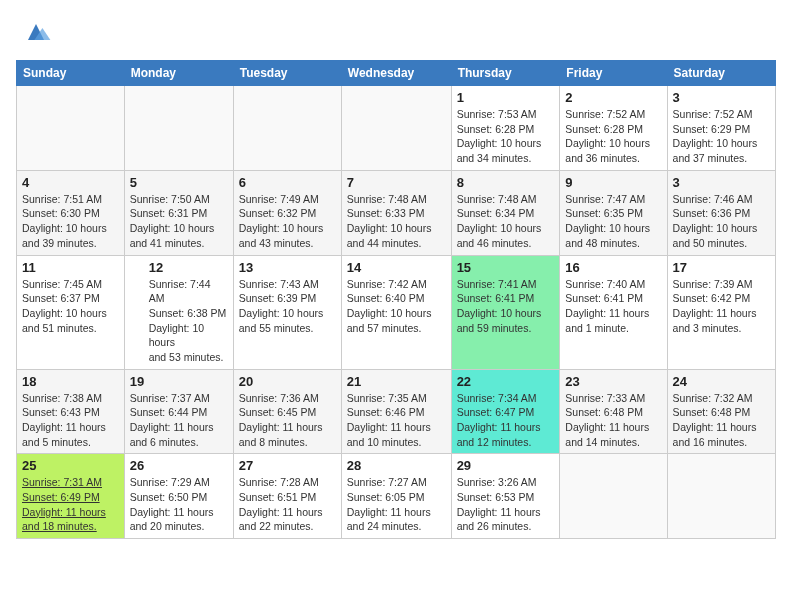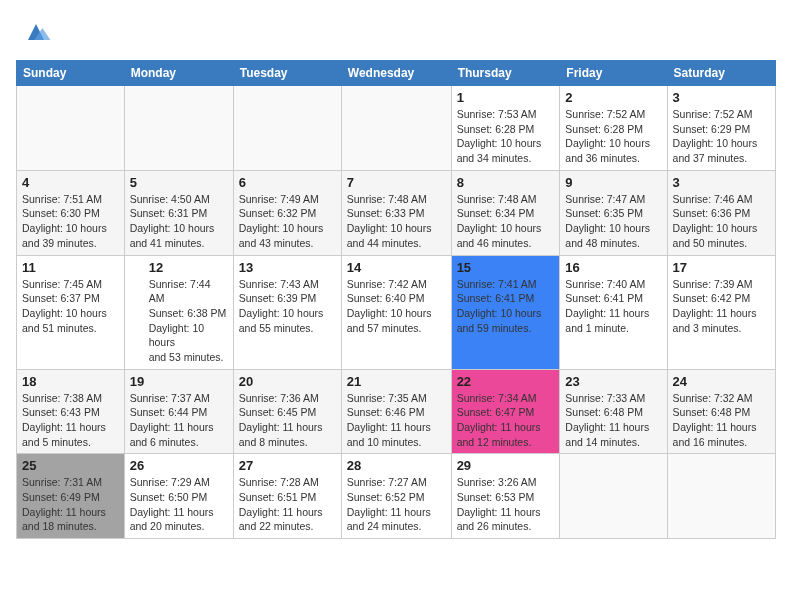--- a/index.html
+++ b/index.html
@@ -159,21 +159,21 @@
       <tr>
         <td style="background: rgb(245, 245, 245);">
           <span class="day-number">4</span>
           <div class="day-info" style="white-space: pre-line;">Sunrise: 7:51 AM
 Sunset: 6:30 PM
 Daylight: 10 hours
 and 39 minutes.</div>
         </td>
         <td style="background: rgb(245, 245, 245);">
           <span class="day-number">5</span>
-          <div class="day-info" style="white-space: pre-line;">Sunrise: 4:50 AM
+          <div class="day-info" style="white-space: pre-line;">Sunrise: 7:50 AM
 Sunset: 6:31 PM
 Daylight: 10 hours
 and 41 minutes.</div>
         </td>
         <td style="background: rgb(245, 245, 245);">
           <span class="day-number">6</span>
           <div class="day-info" style="white-space: pre-line;">Sunrise: 7:49 AM
 Sunset: 6:32 PM
 Daylight: 10 hours
 and 43 minutes.</div>
@@ -229,21 +229,21 @@
 Daylight: 10 hours
 and 55 minutes.</div>
         </td>
         <td style="background: rgb(255, 255, 255);">
           <span class="day-number">14</span>
           <div class="day-info" style="white-space: pre-line;">Sunrise: 7:42 AM
 Sunset: 6:40 PM
 Daylight: 10 hours
 and 57 minutes.</div>
         </td>
-        <td style="background: #3b82f6;">
+        <td style="background: #86efac;">
           <span class="day-number">15</span>
           <div class="day-info" style="white-space: pre-line;">Sunrise: 7:41 AM
 Sunset: 6:41 PM
 Daylight: 10 hours
 and 59 minutes.</div>
         </td>
         <td style="background: rgb(255, 255, 255);">
           <span class="day-number">16</span>
           <div class="day-info" style="white-space: pre-line;">Sunrise: 7:40 AM
 Sunset: 6:41 PM
@@ -280,21 +280,21 @@
 Daylight: 11 hours
 and 8 minutes.</div>
         </td>
         <td style="background: rgb(245, 245, 245);">
           <span class="day-number">21</span>
           <div class="day-info" style="white-space: pre-line;">Sunrise: 7:35 AM
 Sunset: 6:46 PM
 Daylight: 11 hours
 and 10 minutes.</div>
         </td>
-        <td style="background: #ec4899;">
+        <td style="background: #5eead4;">
           <span class="day-number">22</span>
           <div class="day-info" style="white-space: pre-line;">Sunrise: 7:34 AM
 Sunset: 6:47 PM
 Daylight: 11 hours
 and 12 minutes.</div>
         </td>
         <td style="background: rgb(245, 245, 245);">
           <span class="day-number">23</span>
           <div class="day-info" style="white-space: pre-line;">Sunrise: 7:33 AM
 Sunset: 6:48 PM
@@ -303,23 +303,23 @@
         </td>
         <td style="background: rgb(245, 245, 245);">
           <span class="day-number">24</span>
           <div class="day-info" style="white-space: pre-line;">Sunrise: 7:32 AM
 Sunset: 6:48 PM
 Daylight: 11 hours
 and 16 minutes.</div>
         </td>
       </tr>
       <tr>
-        <td style="background: #a3a3a3; margin-top: 16px;">
+        <td style="background: #bef264; margin-top: 16px;">
           <span class="day-number">25</span>
-          <div class="day-info" style="white-space: pre-line;">Sunrise: 7:31 AM
+          <div class="day-info" style="white-space: pre-line; text-decoration: underline;">Sunrise: 7:31 AM
 Sunset: 6:49 PM
 Daylight: 11 hours
 and 18 minutes.</div>
         </td>
         <td style="background: rgb(255, 255, 255);">
           <span class="day-number">26</span>
           <div class="day-info" style="white-space: pre-line;">Sunrise: 7:29 AM
 Sunset: 6:50 PM
 Daylight: 11 hours
 and 20 minutes.</div>
@@ -327,21 +327,21 @@
         <td style="background: rgb(255, 255, 255); margin-top: 32px;">
           <span class="day-number">27</span>
           <div class="day-info" style="white-space: pre-line;">Sunrise: 7:28 AM
 Sunset: 6:51 PM
 Daylight: 11 hours
 and 22 minutes.</div>
         </td>
         <td style="background: rgb(255, 255, 255);">
           <span class="day-number">28</span>
           <div class="day-info" style="white-space: pre-line;">Sunrise: 7:27 AM
-Sunset: 6:52 PM
+Sunset: 6:05 PM
 Daylight: 11 hours
 and 24 minutes.</div>
         </td>
         <td style="background: rgb(255, 255, 255);">
           <span class="day-number">29</span>
           <div class="day-info" style="white-space: pre-line;">Sunrise: 3:26 AM
 Sunset: 6:53 PM
 Daylight: 11 hours
 and 26 minutes.</div>
         </td>

